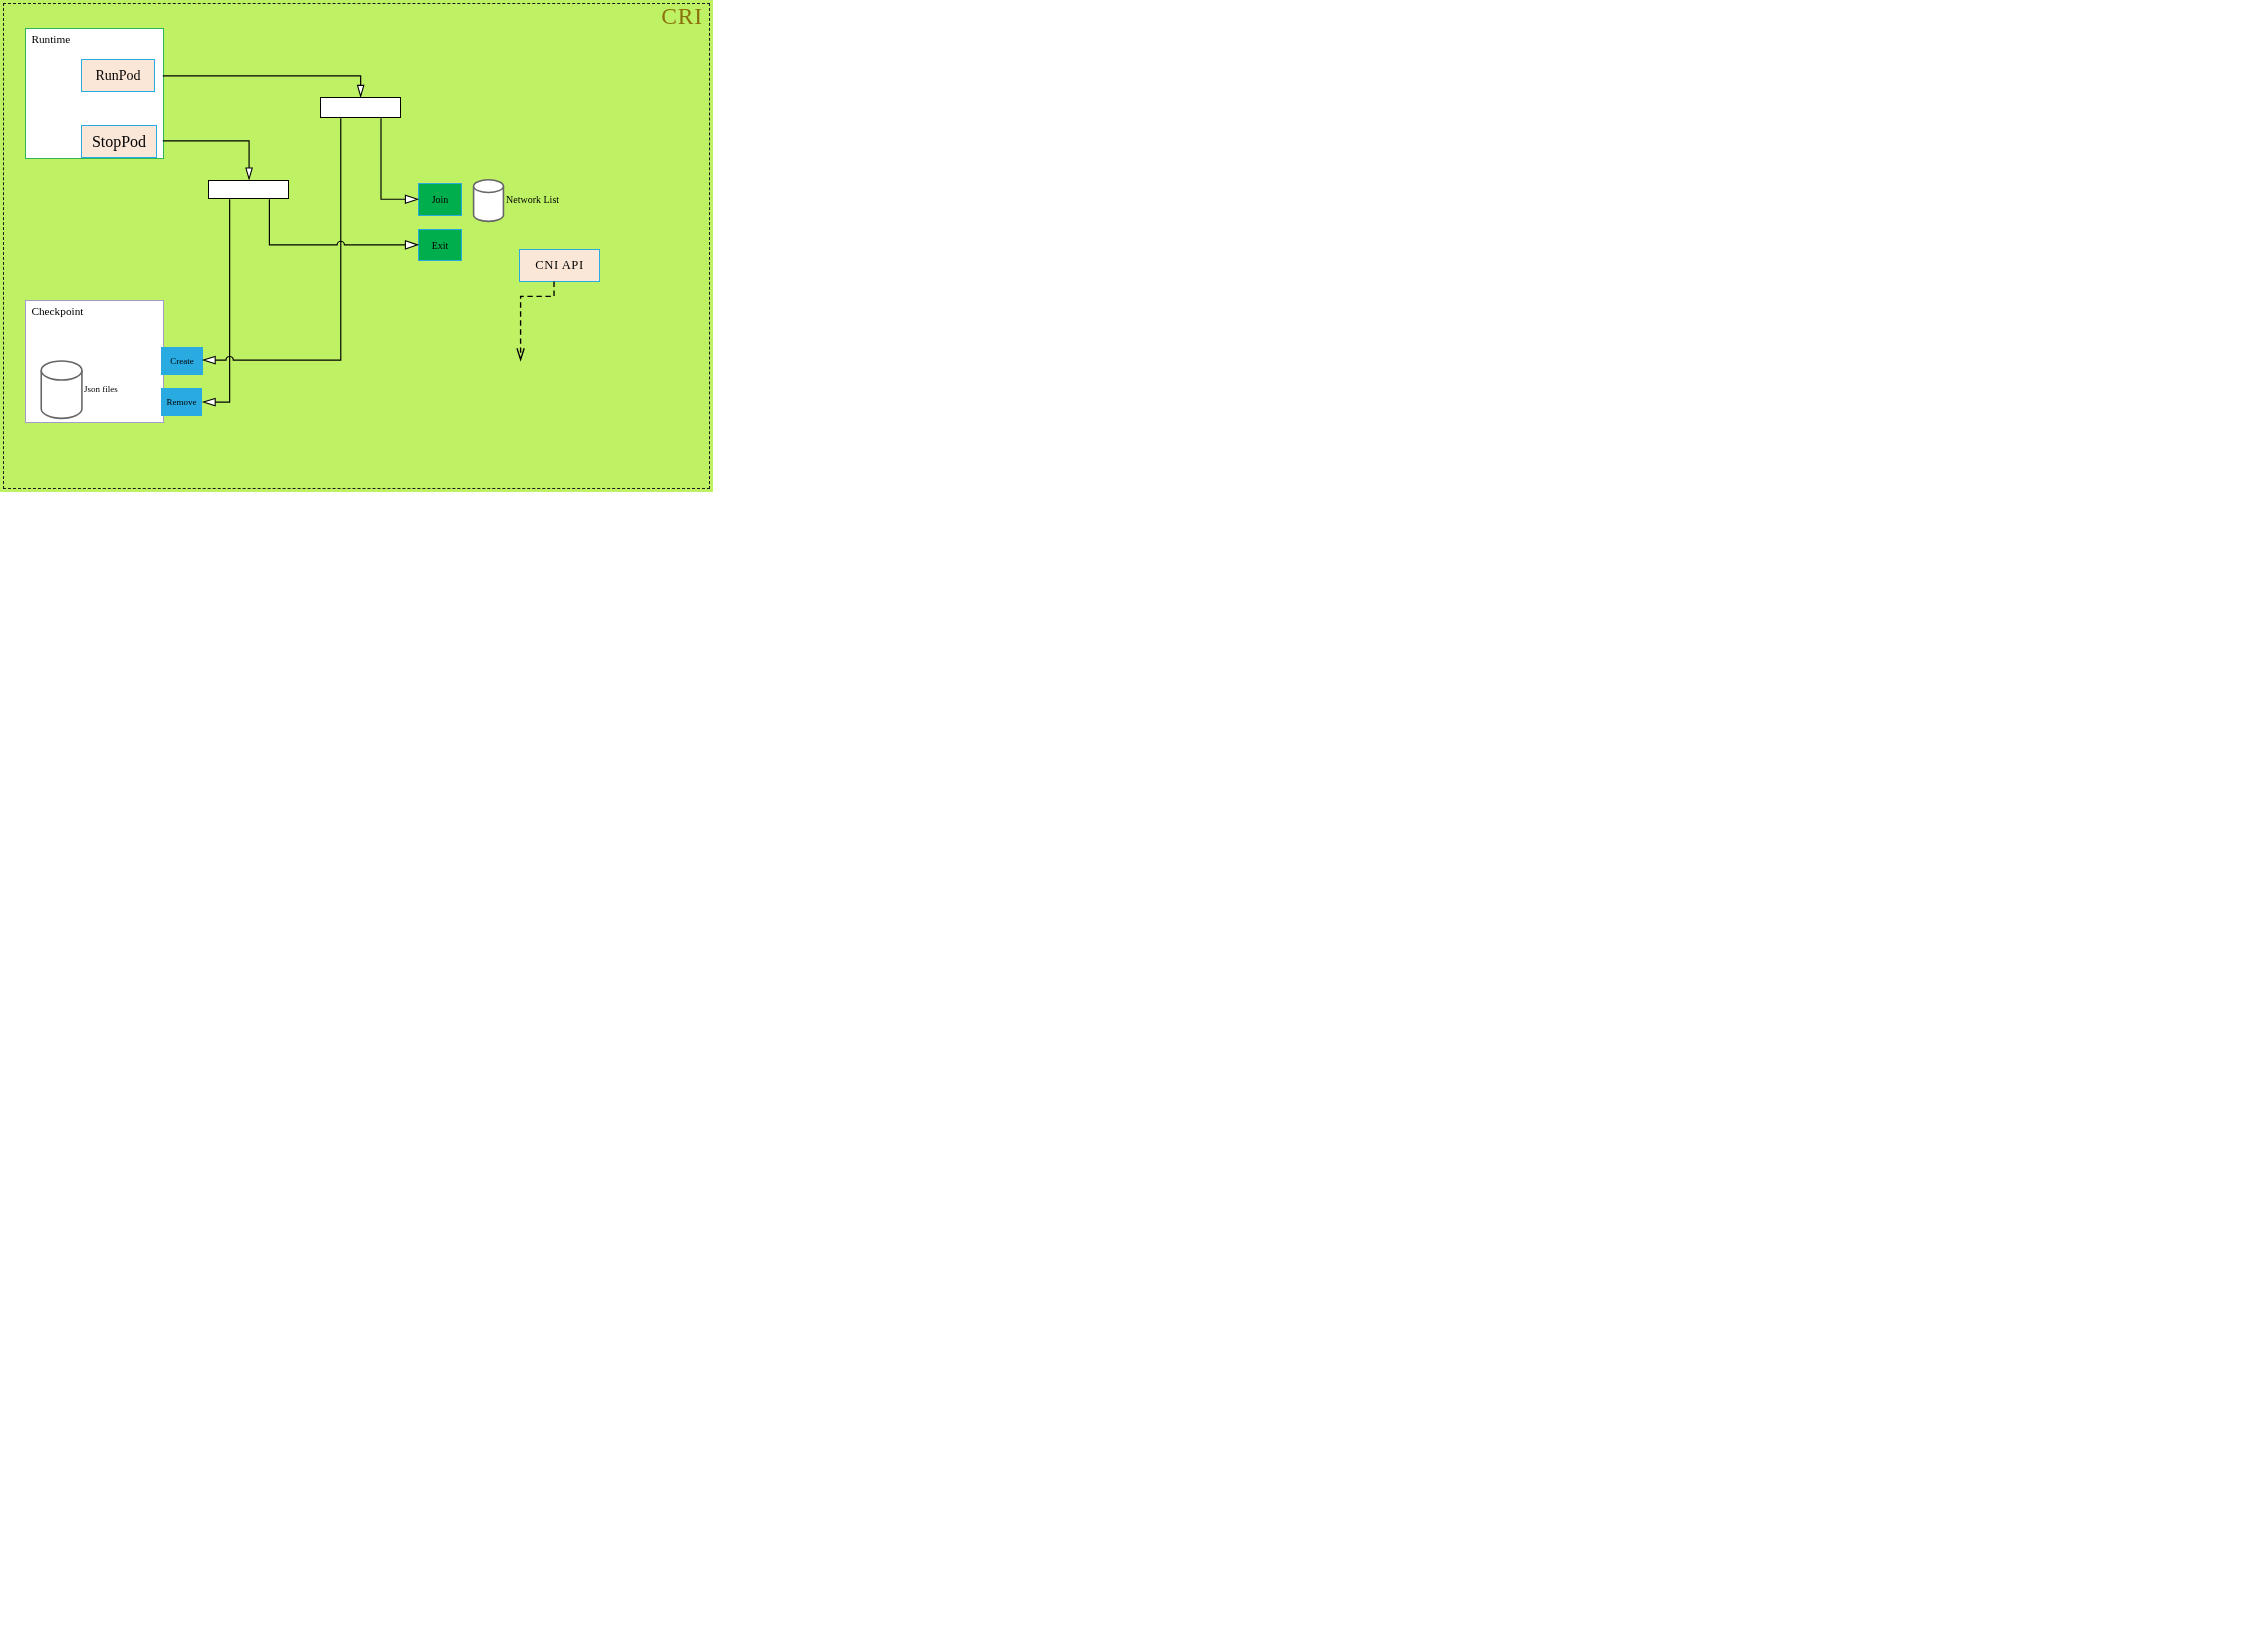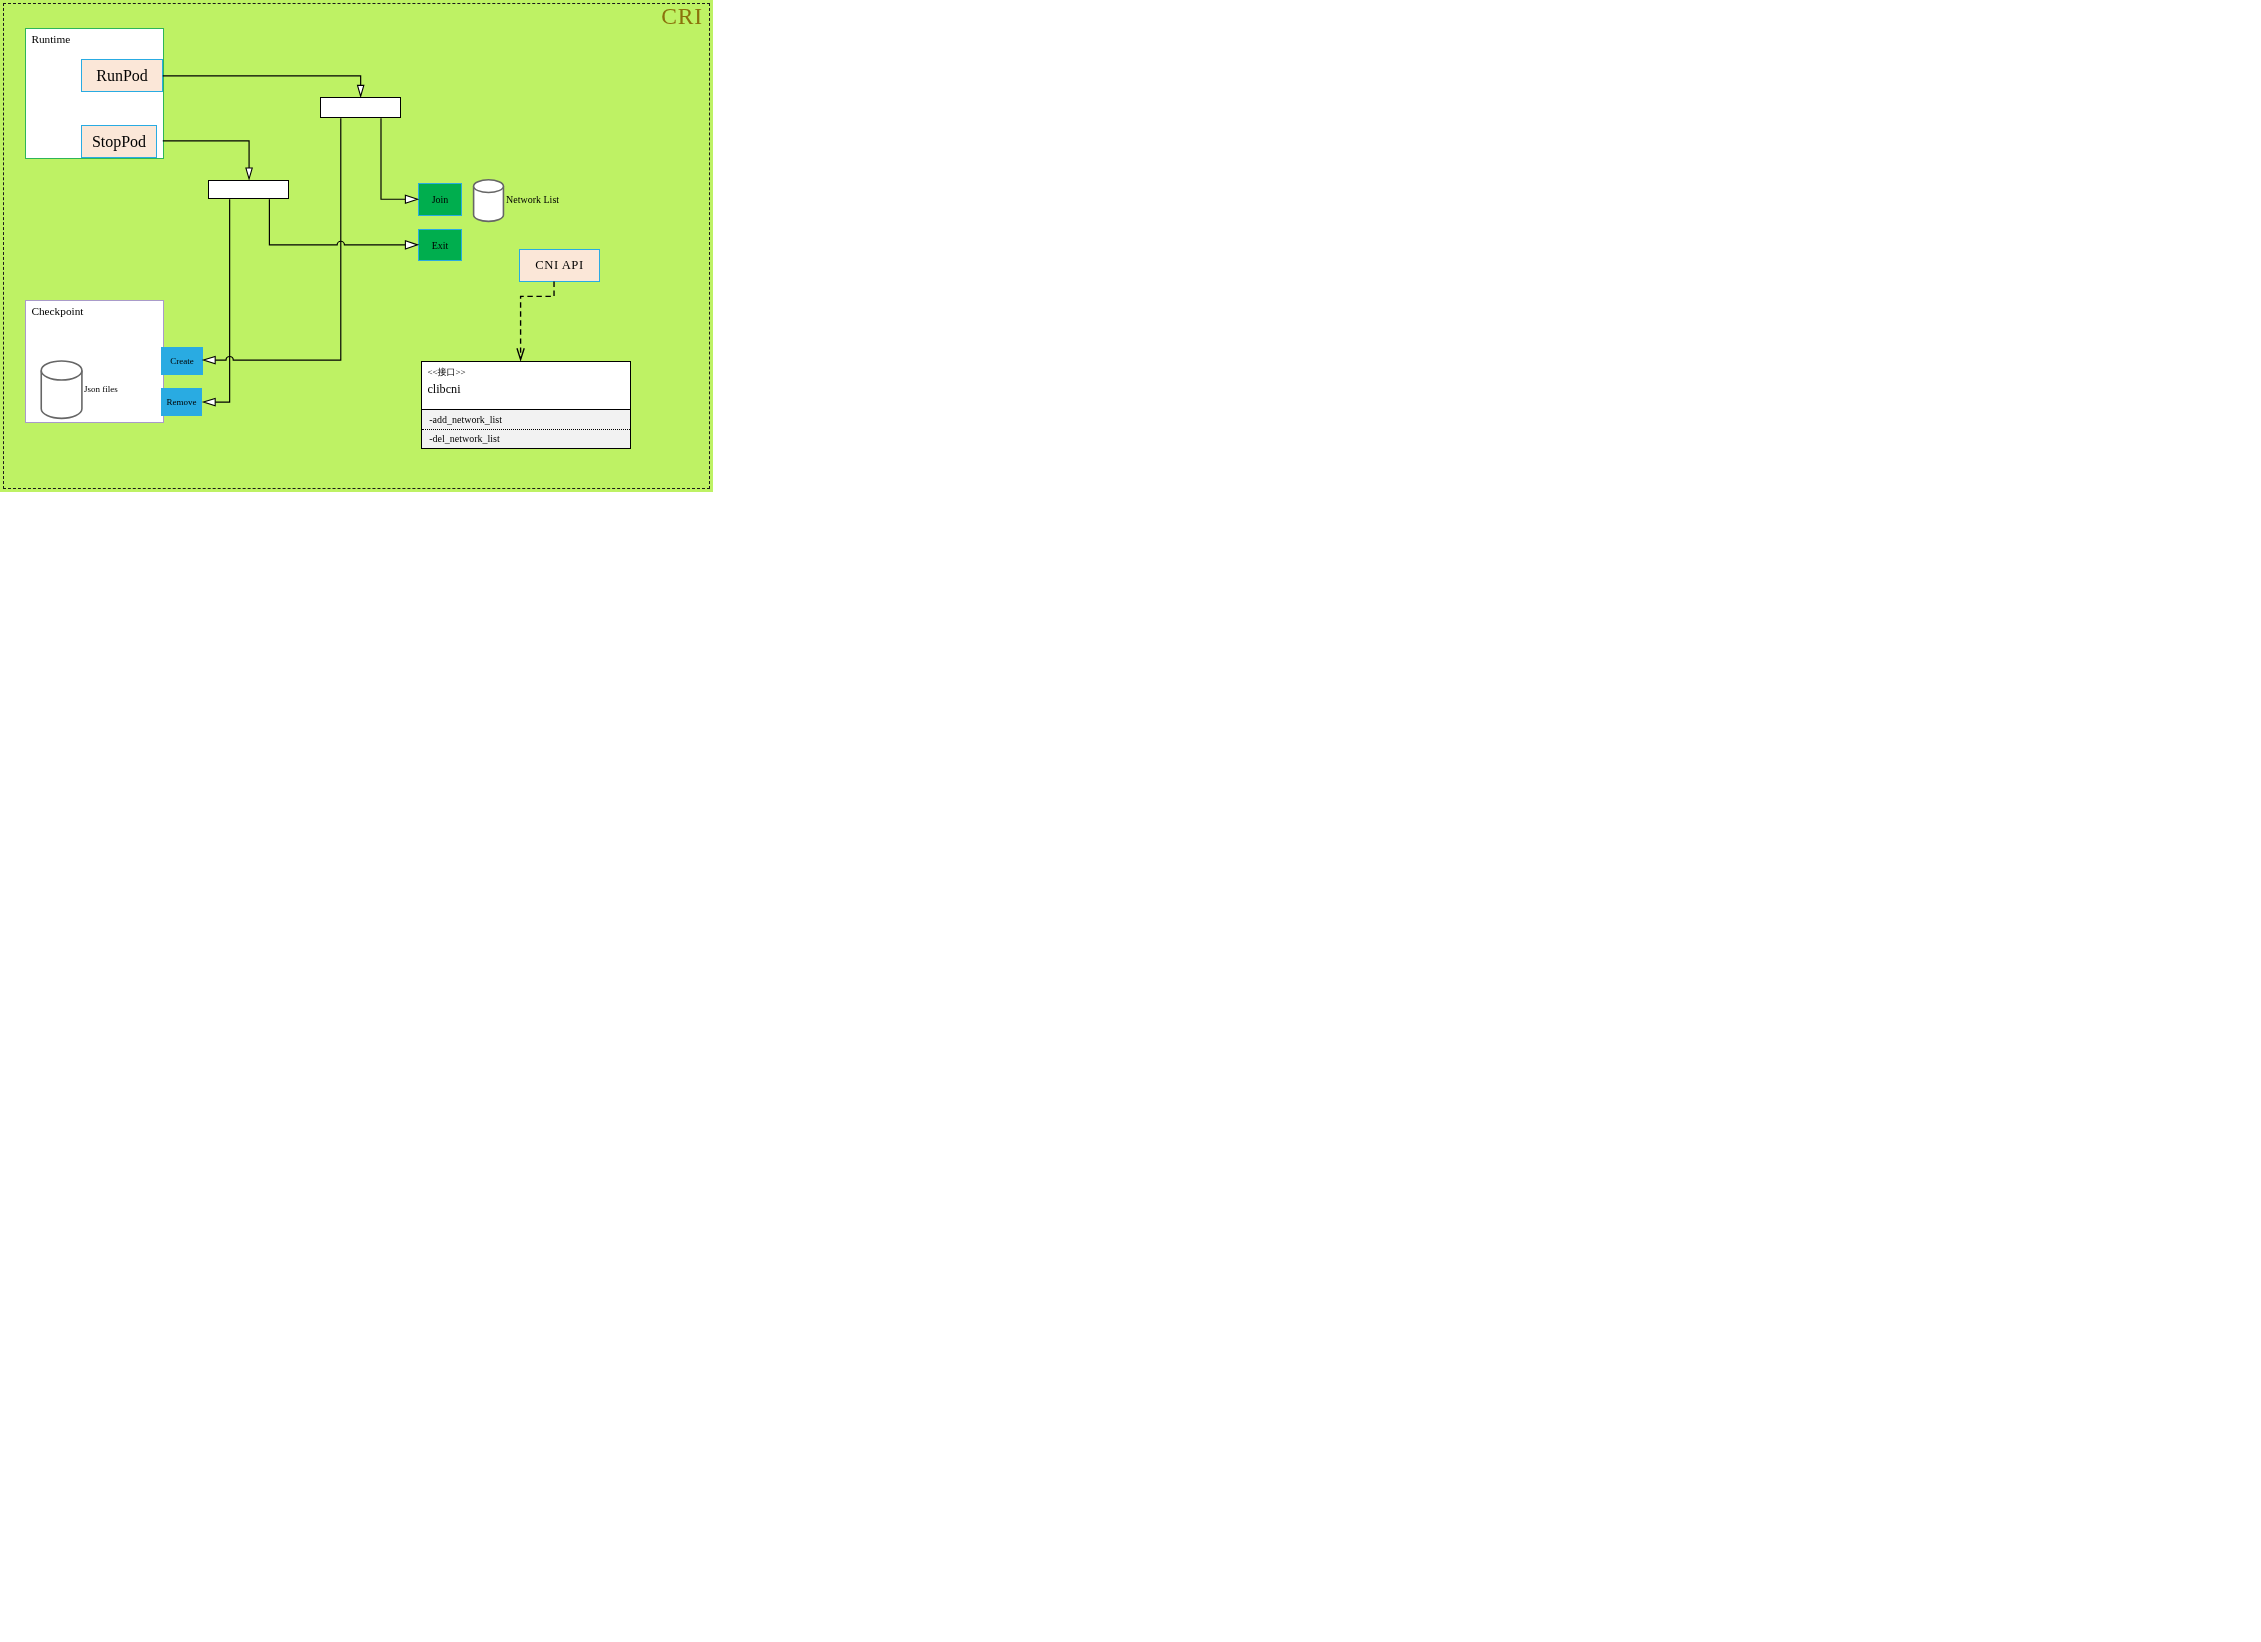--- a/index.html
+++ b/index.html
@@ -29,21 +29,21 @@
   .nm{left:462px;top:152px;width:138px;height:130px;border:0.9px solid #29abe2;}
   .checkpoint{left:25px;top:300px;width:137px;height:121px;border:0.9px solid #a99bc9;}
 
   .node{
     position:absolute;display:flex;align-items:center;justify-content:center;
     text-align:center;white-space:nowrap;box-sizing:border-box;
   }
   .peach{background:#fbe7d8;border:0.9px solid #29abe2;}
   .greenfill{background:#00ae4e;border:0.9px solid #29abe2;}
   .bluefill{background:#29abe2;}
-  .runpod{left:81px;top:59px;width:82px;height:33px;font-size:16px;justify-content:center;}
+  .runpod{left:81px;top:59px;width:74px;height:33px;font-size:14px;justify-content:center;}
   .stoppod{left:81px;top:125px;width:76px;height:33px;font-size:16px;}
   .cniapi{left:519px;top:249px;width:81px;height:33px;font-size:12.7px;letter-spacing:0.5px;}
   .join{left:418px;top:183px;width:44px;height:33px;font-size:10px;}
   .exit{left:418px;top:229px;width:44px;height:32px;font-size:10px;}
   .create{left:161px;top:347px;width:42px;height:28px;font-size:9px;}
   .remove{left:161px;top:388px;width:41px;height:28px;font-size:9px;}
 
   .jbox{position:absolute;background:#fff;border:1.8px solid #000;box-sizing:border-box;}
   .junctionA{left:320px;top:97px;width:81px;height:21px;}
   .junctionB{left:208px;top:180px;width:81px;height:19.4px;}
@@ -110,30 +110,20 @@
     <span class="box-label">Checkpoint</span>
   </div>
   <div class="free-label jf-label">Json files</div>
   <div class="node bluefill create">
     <span>Create</span>
   </div>
   <div class="node bluefill remove">
     <span>Remove</span>
   </div>
 
-  <div class="clibcni">
-    <div class="cc-head">
-      <div class="cc-stereotype">&lt;&lt;接口&gt;&gt;</div>
-      <div class="cc-name">clibcni</div>
-    </div>
-    <div class="cc-methods">
-      <div class="cc-m cc-m1">-add_network_list</div>
-      <div class="cc-m cc-m2">-del_network_list</div>
-    </div>
-  </div>
 
   <svg class="connector-layer" viewBox="0 0 1549 1089" xmlns="http://www.w3.org/2000/svg">
 
     <g>
       <path class="cyl" d="M1047 412 V476 A33 14 0 0 0 1113 476 V412"></path>
       <ellipse class="cyl" cx="1080" cy="412" rx="33" ry="14"></ellipse>
     </g>
 
     <g>
       <path class="cyl" d="M90 820 V905 A45 21 0 0 0 180 905 V820"></path>

